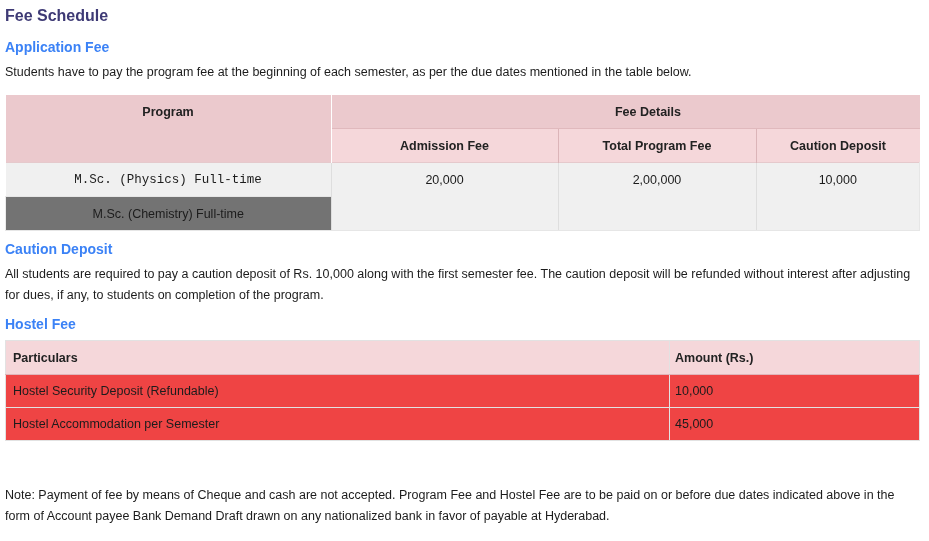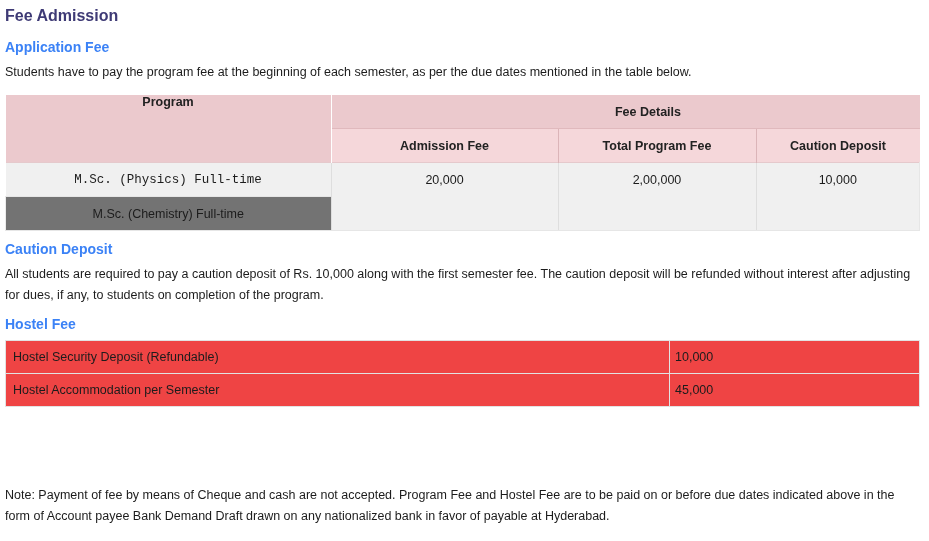--- a/index.html
+++ b/index.html
@@ -22,42 +22,42 @@
     font-size: 12.5px; line-height: 21px; color: #1c1c1c;
   }
   table { border-collapse: collapse; position: absolute; }
   td, th { font-size: 12.5px; padding: 0; }
 
   
   .fee-table { left: 5px; top: 95px; width: 915px; }
   .fee-table th { font-weight: bold; color: #222; text-align: center; }
   .fee-table .hdr-main { background: #ebc9cd; height: 33px; padding-left: 45px; }
   .fee-table .hdr-sub { background: #f5d7da; height: 33px; border-left: 1px solid #dbb4b8; border-top: 1px solid #e0b9bd; }
-  .fee-table .hdr-prog { background: #ebc9cd; vertical-align: top; padding-top: 0; border-right: 1px solid #ffffff; }
+  .fee-table .hdr-prog { background: #ebc9cd; vertical-align: top; padding-top: 10px; border-right: 1px solid #ffffff; }
   .fee-table td { text-align: center; vertical-align: top; padding-top: 10px; }
   .fee-table .row1 td.prog { background: #f0f0f0; height: 23px; border-top: 1px solid #e5c9cc; font-family: Liberation Mono, monospace; }
   .fee-table .row2 td.prog { background: #737373; height: 23px; border-top: 1px solid #e6e6e6; border-bottom: 1px solid #e6e6e6; border-left: 1px solid #ececec; }
   .fee-table td.fee { background: #f0f0f0; border-left: 1px solid #dedede; border-bottom: 1px solid #e6e6e6; border-top: 1px solid #e5c9cc; }
   .fee-table td.fee.last { border-right: 1px solid #e6e6e6; }
 
   
   .hostel-table { left: 5px; top: 340px; width: 915px; border: 1px solid #e2e2e2; }
   .hostel-table th {
     background: #f5d7da; text-align: left; font-weight: bold; color: #222;
     height: 33px; padding-left: 7px; border-bottom: 1px solid #e0b5ba;
   }
   .hostel-table td { height: 32px; padding-left: 7px; border-bottom: 1px solid #e2e2e2; }
   .hostel-table td.amt, .hostel-table th.amt { border-left: 1px solid #e2e2e2; width: 244px; padding-left: 5px; }
   .hostel-table tr.odd td { background: #ef4444; }
   .hostel-table tr.even td { background: #ffffff; }
 </style>
 </head>
 <body>
 
-<div class="h1">Fee Admission</div>
+<div class="h1">Fee Schedule</div>
 
 <div class="h2" style="top:39px;">Application Fee</div>
 <div class="para" style="top:62px;">Students have to pay the program fee at the beginning of each semester, as per the due dates mentioned in the table below.</div>
 
 <table class="fee-table">
   <tbody>
       <tr>
     <th class="hdr-prog" rowspan="2" style="width:325px;">Program</th>
     <th class="hdr-main" colspan="3">Fee Details</th>
   </tr>
@@ -78,20 +78,24 @@
 </tbody>
   </table>
 
 <div class="h2" style="top:241px;">Caution Deposit</div>
 <div class="para" style="top:264px;">All students are required to pay a caution deposit of Rs. 10,000 along with the first semester fee. The caution deposit will be refunded without interest after adjusting for dues, if any, to students on completion of the program.</div>
 
 <div class="h2" style="top:316px;">Hostel Fee</div>
 
 <table class="hostel-table">
   <tbody>
+      <tr>
+    <th>Particulars</th>
+    <th class="amt">Amount (Rs.)</th>
+  </tr>
   <tr class="odd">
     <td>Hostel Security Deposit (Refundable)</td>
     <td class="amt">10,000</td>
   </tr>
   <tr class="odd">
     <td>Hostel Accommodation per Semester</td>
     <td class="amt">45,000</td>
   </tr>
 </tbody>
   </table>

